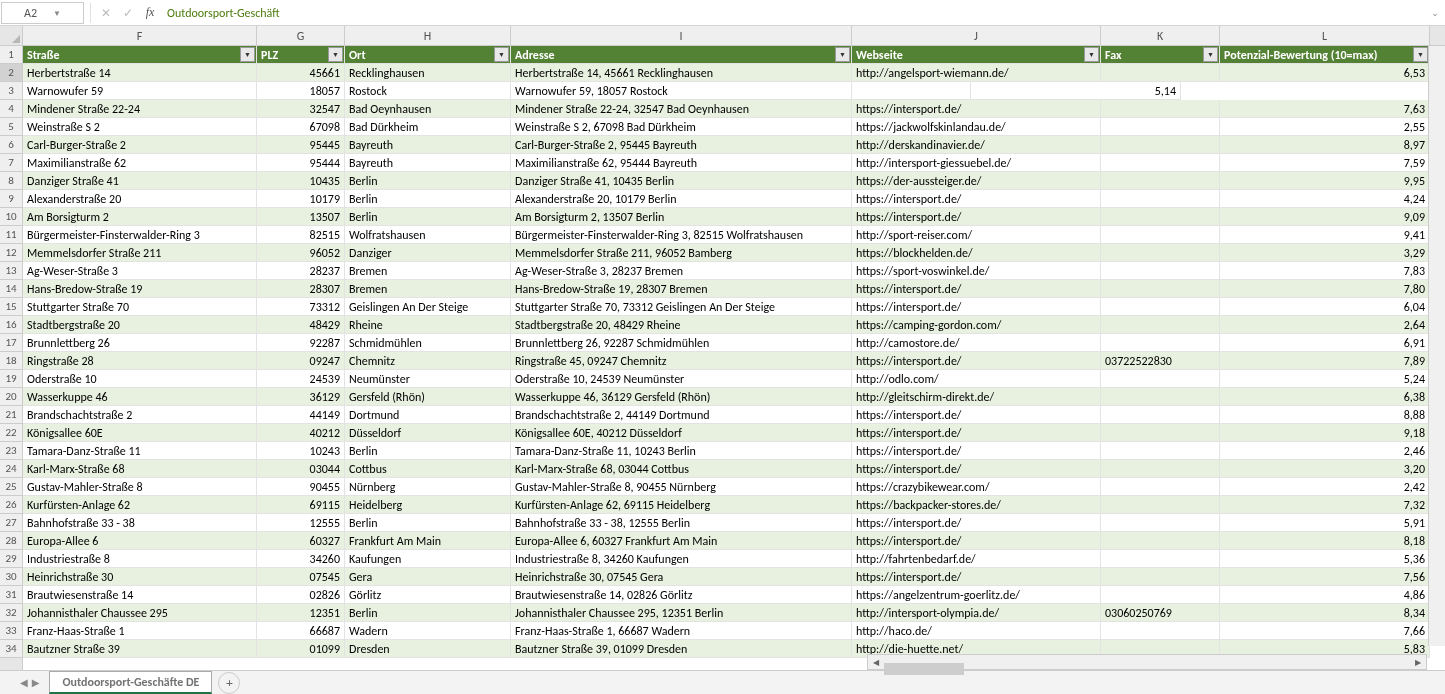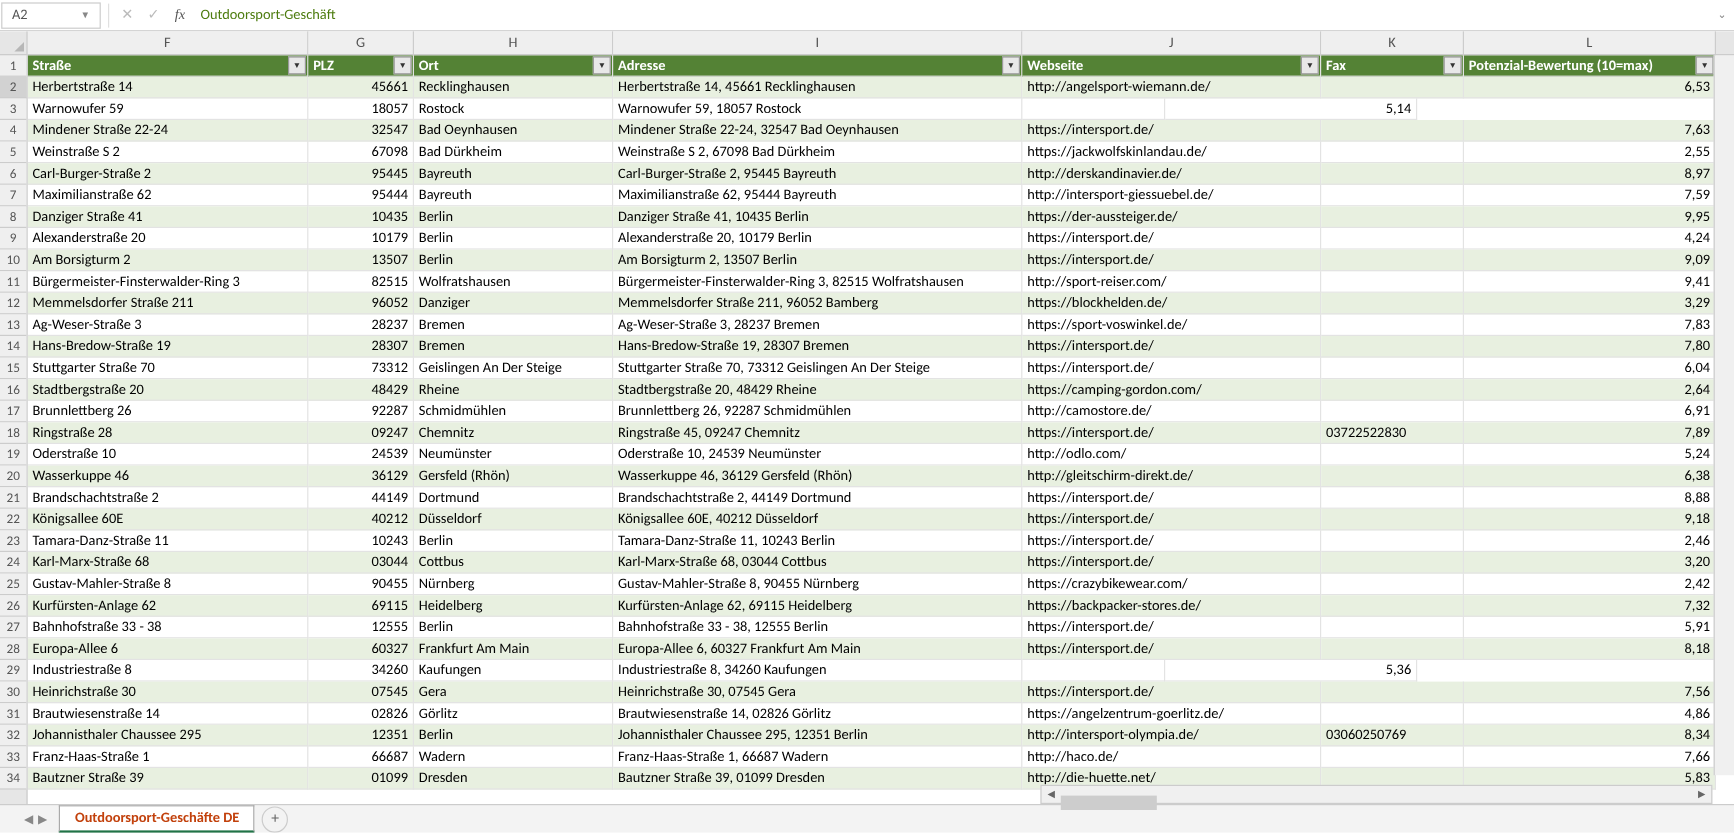--- a/index.html
+++ b/index.html
@@ -1,20 +1,20 @@
 <!DOCTYPE html>
 <html><head>
 <meta charset="utf-8">
 <style>
 * { margin:0; padding:0; box-sizing:border-box; font-family:"Segoe UI",Calibri,Arial,sans-serif; }
 body { background:#fff; width:1445px; height:694px; overflow:hidden; position:relative; display:flex; flex-direction:column; }
 
 
 .formula-bar { height:26px; background:#fff; border-bottom:1px solid #d4d4d4; display:flex; align-items:center; font-size:12px; }
-.name-box { width:83px; height:22px; border:1px solid #ccc; margin:0 2px 0 1px; padding:0 8px; display:flex; align-items:center; justify-content:space-between; background:#fff; }
+.name-box { width:83px; height:22px; border:1px solid #ccc; margin:0 2px 0 1px; padding:0 22px; display:flex; align-items:center; justify-content:space-between; background:#fff; }
 .name-box span { color:#555; }
 .name-box .dd { font-size:8px; color:#888; }
 .fb-sep { width:1px; height:20px; background:#e0e0e0; margin:0 4px; }
 .fb-icon { width:22px; display:flex; align-items:center; justify-content:center; color:#bbb; }
 .fx-icon { font-style:italic; font-family:"Times New Roman",serif; color:#555;text-align:right; }
 .formula-input { flex:1; padding:0 6px; color:#4d7c0f; }
 .expand { width:20px; display:flex; align-items:center; justify-content:center; color:#888; font-size:9px; }
 
 
 .grid-area { flex:1; overflow:hidden; position:relative; }
@@ -41,21 +41,21 @@
 .col-H { width:166px; }
 .col-I { width:341px; }
 .col-J { width:249px; }
 .col-K { width:119px; }
 .col-L { width:210px; }
 
 
 .tab-bar { height:24px; background:#f3f3f3; border-top:1px solid #ccc; display:flex; align-items:center; font-size:12px; padding-left:20px; }
 .tab-nav { display:flex; gap:4px; margin-right:10px; color:#888; }
 .tab-nav span { font-size:10px; }
-.sheet-tab { padding:3px 12px; background:#fff; border:1px solid #aaa; border-bottom:none; font-weight:bold; color:#c2410c; border-bottom:2px solid #217346; }
+.sheet-tab { padding:3px 12px; background:#fff; border:1px solid #aaa; border-bottom:none; font-weight:bold; color:#737373; border-bottom:2px solid #217346; }
 .add-tab { width:22px; height:22px; display:flex; align-items:center; justify-content:center; color:#666; margin-left:6px; border:1px solid #ccc; border-radius:50%; font-size:13px; }
 
 .hscroll { position:absolute; bottom:24px; right:18px; width:560px; height:16px; background:#f0f0f0; border:1px solid #ccc; display:flex; align-items:center; }
 .hscroll .btn { width:16px; height:14px; display:flex; align-items:center; justify-content:center; font-size:8px; color:#666; }
 .hscroll .track { flex:1; position:relative; }
 .hscroll .thumb { position:absolute; left:0; width:80px; height:12px; background:#cdcdcd; top:1px; }
 
 .vscroll { position:absolute; top:20px; right:0; bottom:24px; width:17px; background:#f0f0f0; border-left:1px solid #ccc; }
 </style>
 </head>
@@ -392,20 +392,21 @@
         <div class="cell col-I band">Europa-Allee 6, 60327 Frankfurt Am Main</div>
         <div class="cell col-J band">https://intersport.de/</div>
         <div class="cell col-K band"></div>
         <div class="cell col-L band num">8,18</div>
       </div>
       <div class="c-row">
         <div class="cell col-F">Industriestraße 8</div>
         <div class="cell col-G num">34260</div>
         <div class="cell col-H">Kaufungen</div>
         <div class="cell col-I">Industriestraße 8, 34260 Kaufungen</div>
+        <div class="cell col-J">http://fahrtenbedarf.de/</div>
         <div class="cell col-K"></div>
         <div class="cell col-L num">5,36</div>
       </div>
       <div class="c-row">
         <div class="cell col-F band">Heinrichstraße 30</div>
         <div class="cell col-G band num">07545</div>
         <div class="cell col-H band">Gera</div>
         <div class="cell col-I band">Heinrichstraße 30, 07545 Gera</div>
         <div class="cell col-J band">https://intersport.de/</div>
         <div class="cell col-K band"></div>

